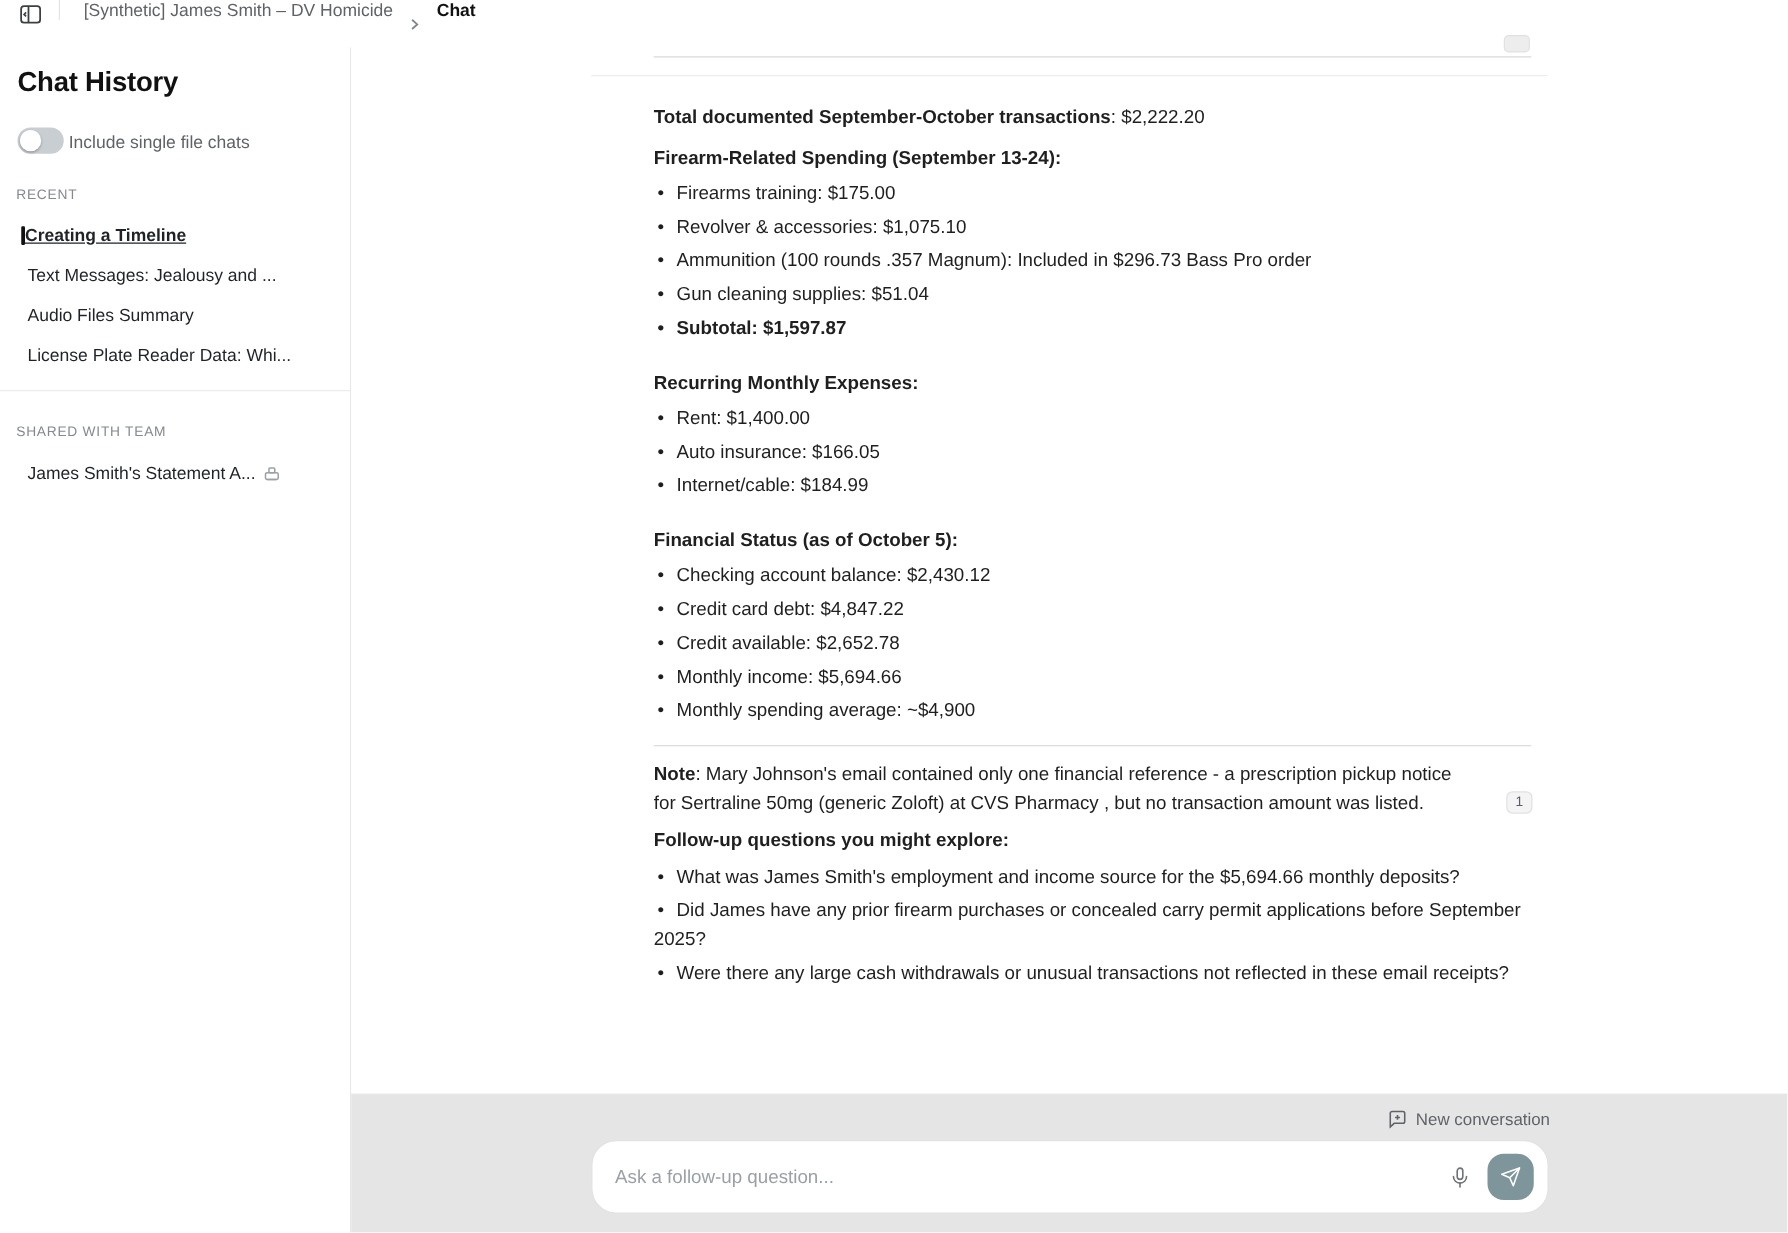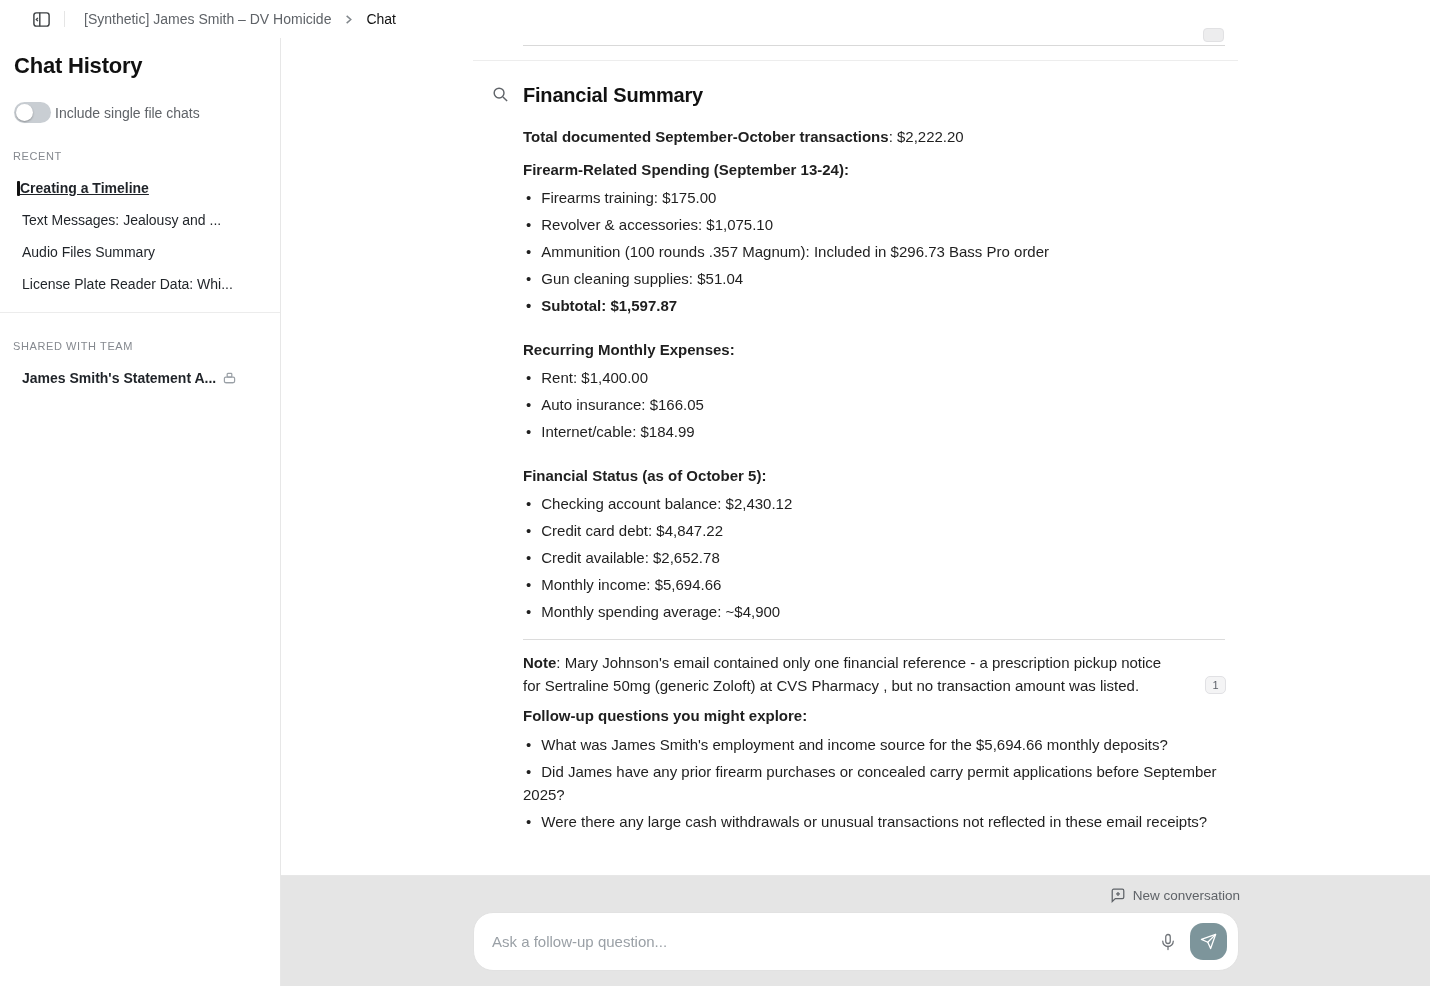--- a/index.html
+++ b/index.html
@@ -5,47 +5,47 @@
   * { box-sizing: border-box; }
   html,body { margin:0; padding:0; }
   body {
     width:1430px; height:986px; position:relative; overflow:hidden;
     background:#fff; color:#1f1f1f;
     font-family:"Liberation Sans","DejaVu Sans",sans-serif;
   }
 
   
   .topbar { position:absolute; top:0; left:0; right:0; height:38px;
-            display:flex; align-items:center; padding-left:30px; background:#fff; }
+            display:flex; padding-left:13px; background:#fff; }
   .collapse-btn { width:22px; height:22px; display:flex; align-items:center; justify-content:center;
                   cursor:pointer; border-radius:4px; }
   .tb-divider { width:1px; height:16px; background:#e5e5e5; margin:0 19px 0 12px; }
   .crumb-case { color:#5f6368; font-size:14px; cursor:pointer; }
   .crumb-sep  { margin:0 12px; display:flex; align-items:center; }
-  .crumb-page { color:#111; font-size:14px; font-weight:400; }
+  .crumb-page { color:#111; font-size:14px; font-weight:700; }
 
   
   .sidebar { position:absolute; top:38px; left:0; bottom:0; width:281px;
              border-right:1px solid #e7e7e7; background:#fff; }
   .sb-title { font-size:22px; font-weight:700; color:#111; margin:15px 0 0 14px; letter-spacing:-0.2px; }
   .toggle-row { display:flex; align-items:center; gap:4px; margin:23px 0 0 14px; }
   .switch { width:37px; height:21px; border-radius:11px; background:#c9ced3; position:relative;
             flex:0 0 auto; cursor:pointer; }
   .switch .knob { position:absolute; left:2px; top:2px; width:17px; height:17px; border-radius:50%;
                   background:#fff; box-shadow:0 1px 2px rgba(0,0,0,.3); }
   .toggle-label { color:#5f6368; font-size:14px; }
   .sb-section-label { font-size:11px; font-weight:500; color:#85898f; letter-spacing:.6px;
                       margin:27px 0 10px 13px; }
   .nav-item { position:relative; font-size:14px; color:#1f2328; padding:8px 10px 8px 22px;
               cursor:pointer; white-space:nowrap; overflow:hidden; }
   .nav-item.active { font-weight:700; padding-left:20px;text-decoration:underline; }
   .nav-item.active::before { content:""; position:absolute; left:17px; top:9px; width:3px; height:15px;
                              background:#111; border-radius:1px; }
   .sb-divider { height:1px; background:#ececec; margin:12px 0 0; }
-  .shared-item { display:flex; align-items:center; gap:7px;font-weight:bold; }
+  .shared-item { display:flex; align-items:flex-end; gap:7px; }
 
   
   .main { position:absolute; top:28px; left:281px; right:0; bottom:0; background:#fff; }
   .badge-partial { position:absolute; top:0; left:922px; width:21px; height:14px;
                    background:#ededee; border:1px solid #e1e1e3; border-radius:4px; cursor:pointer; }
   .rule1 { position:absolute; top:17px; left:242px; width:702px; height:1px; background:#d9d9d9; }
   .rule2 { position:absolute; top:32px; left:192px; width:765px; height:1px; background:#ededed; }
 
   .message { position:absolute; top:54px; left:242px; width:702px; font-size:15px; line-height:23px; }
   .msg-heading { position:relative; font-size:20px; line-height:26px; font-weight:700; color:#111;
@@ -134,29 +134,20 @@
   </div>
 </div>
 
 <div class="main">
 
   <div class="badge-partial"></div>
   <div class="rule1"></div>
   <div class="rule2"></div>
 
   <div class="message">
-    <div class="msg-heading">
-      <span class="search-icon">
-        <svg width="17" height="17" viewBox="0 0 18 18" fill="none" stroke="#5f6368" stroke-width="1.5">
-          <circle cx="7.5" cy="7.5" r="5.2"></circle>
-          <line x1="11.6" y1="11.6" x2="16" y2="16"></line>
-        </svg>
-      </span>
-      <span>Financial Summary</span>
-    </div>
 
     <p class="p-total"><strong>Total documented September-October transactions</strong><span>: $2,222.20</span></p>
 
     <div class="sec-heading first">Firearm-Related Spending (September 13-24):</div>
     <ul class="blist">
       <li>Firearms training: $175.00</li>
       <li>Revolver &amp; accessories: $1,075.10</li>
       <li>Ammunition (100 rounds .357 Magnum): Included in $296.73 Bass Pro order</li>
       <li>Gun cleaning supplies: $51.04</li>
       <li class="li-bold">Subtotal: $1,597.87</li>

